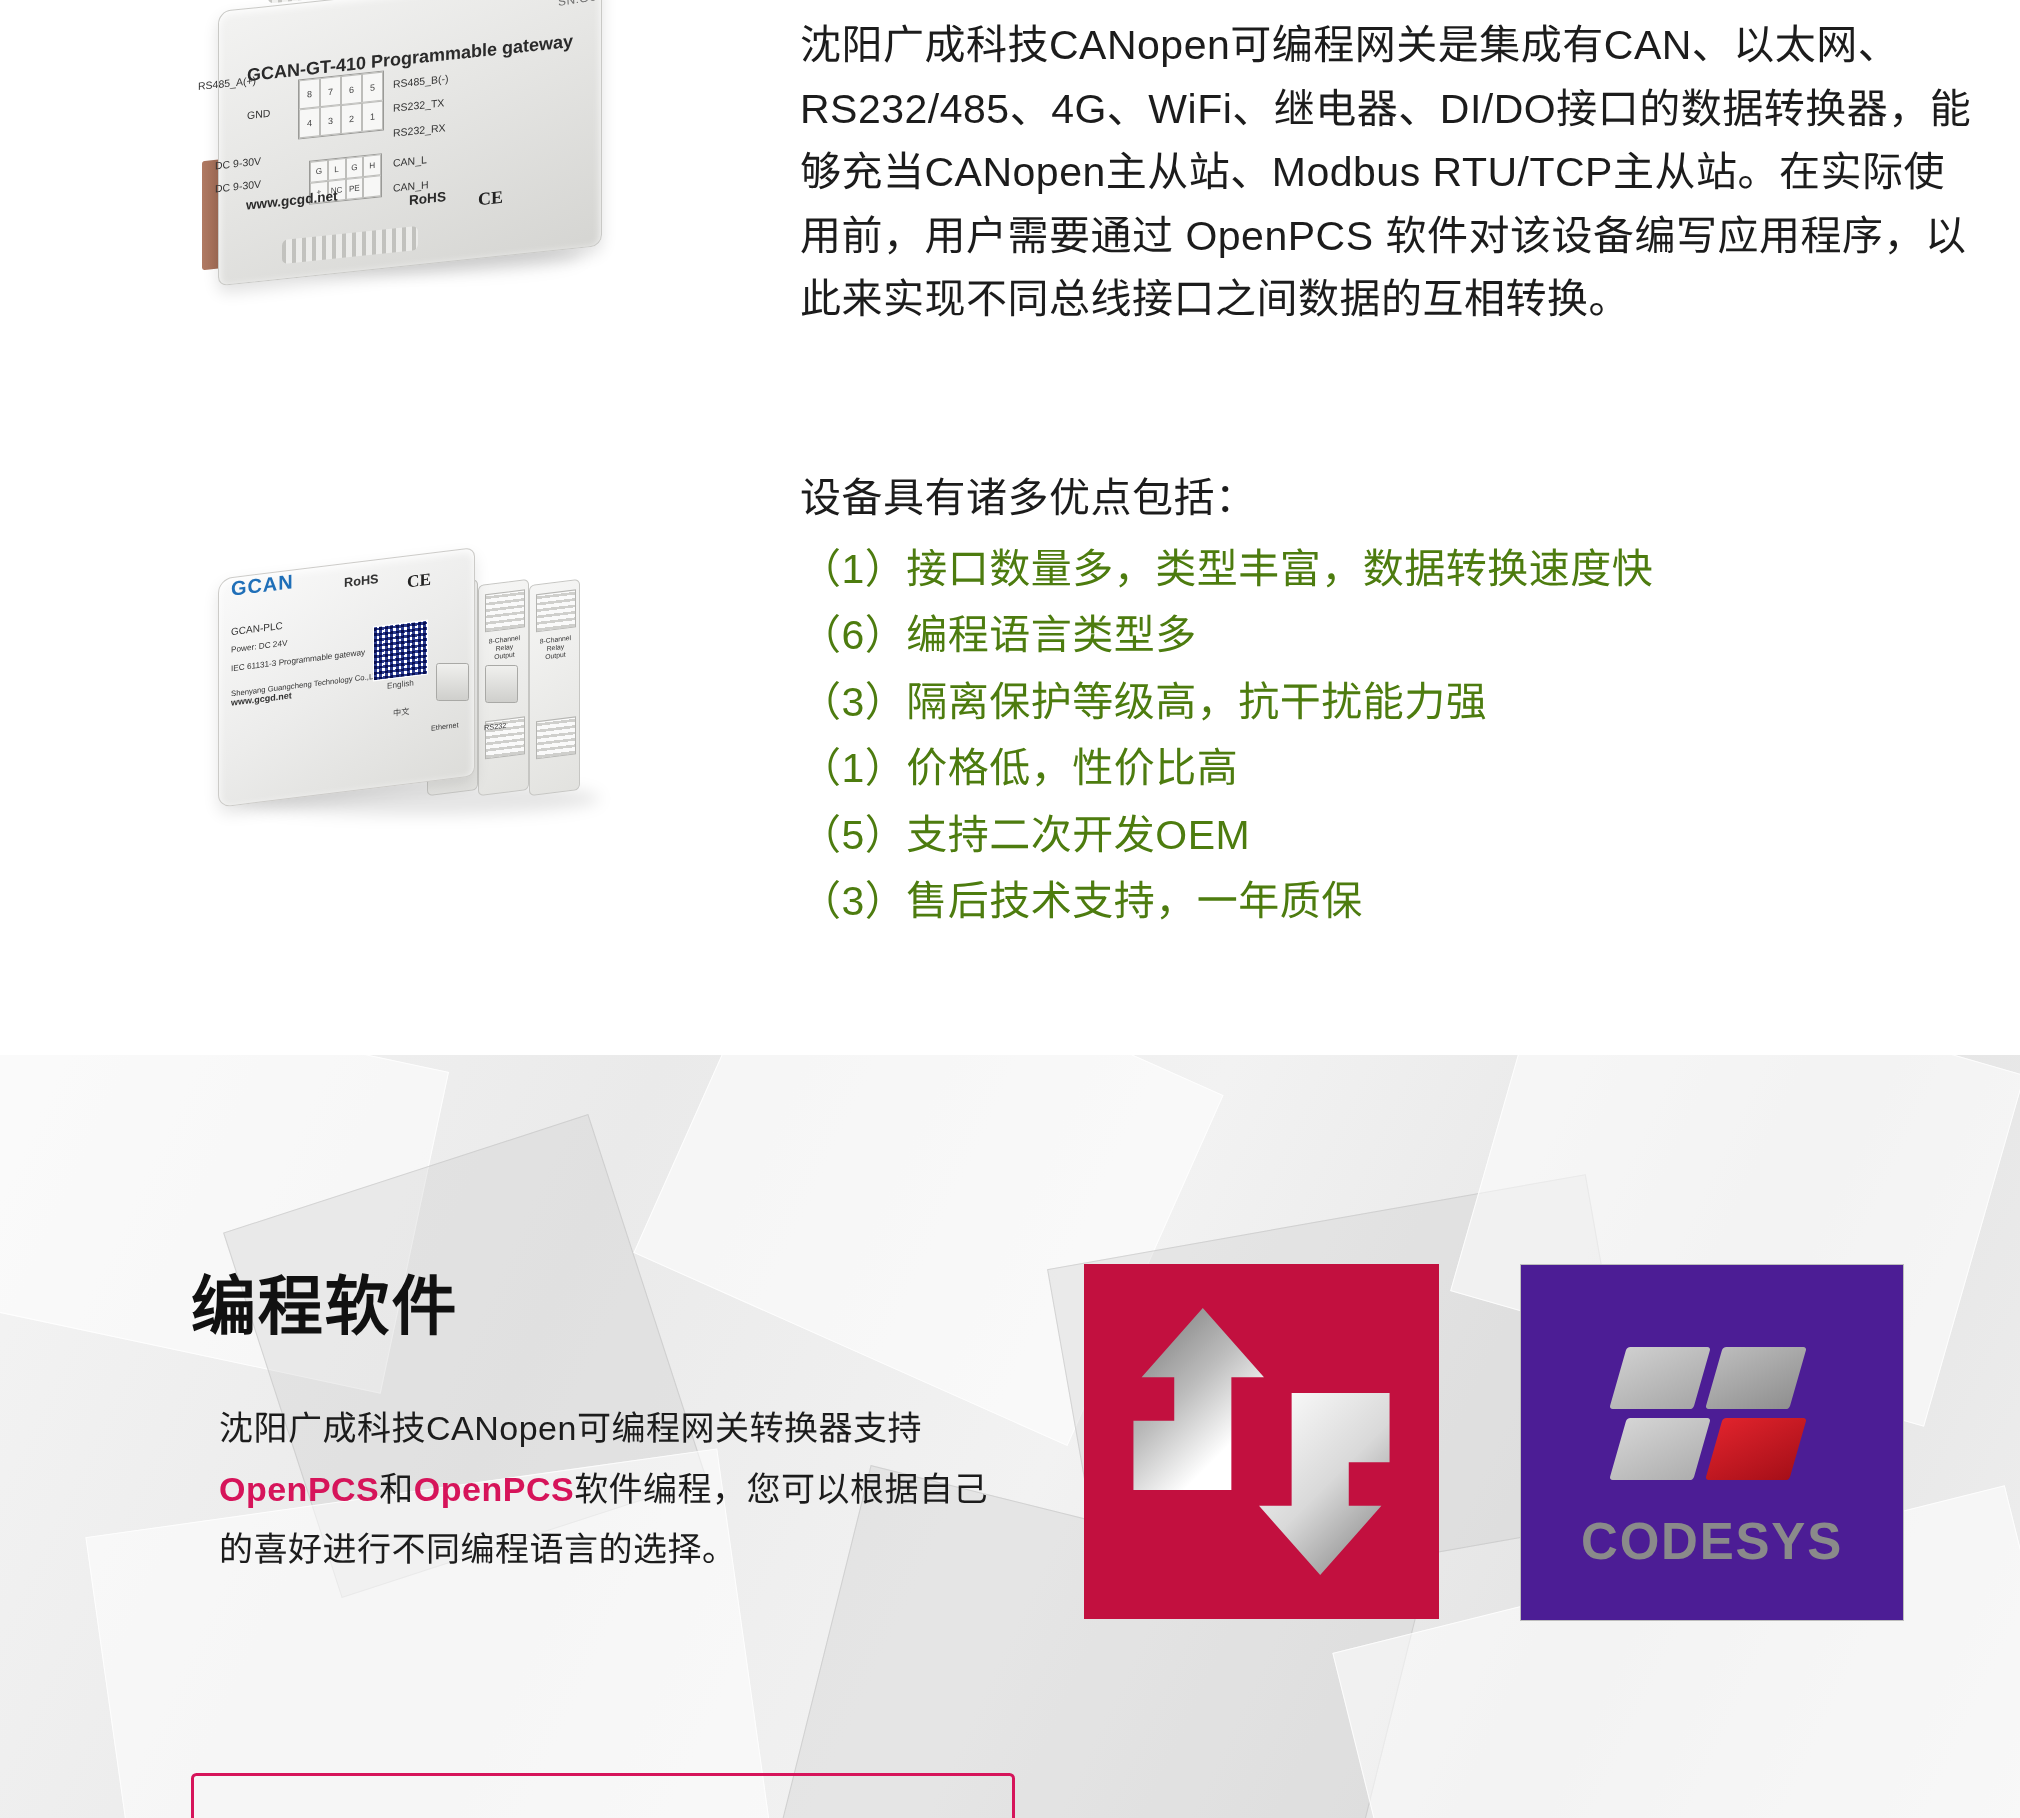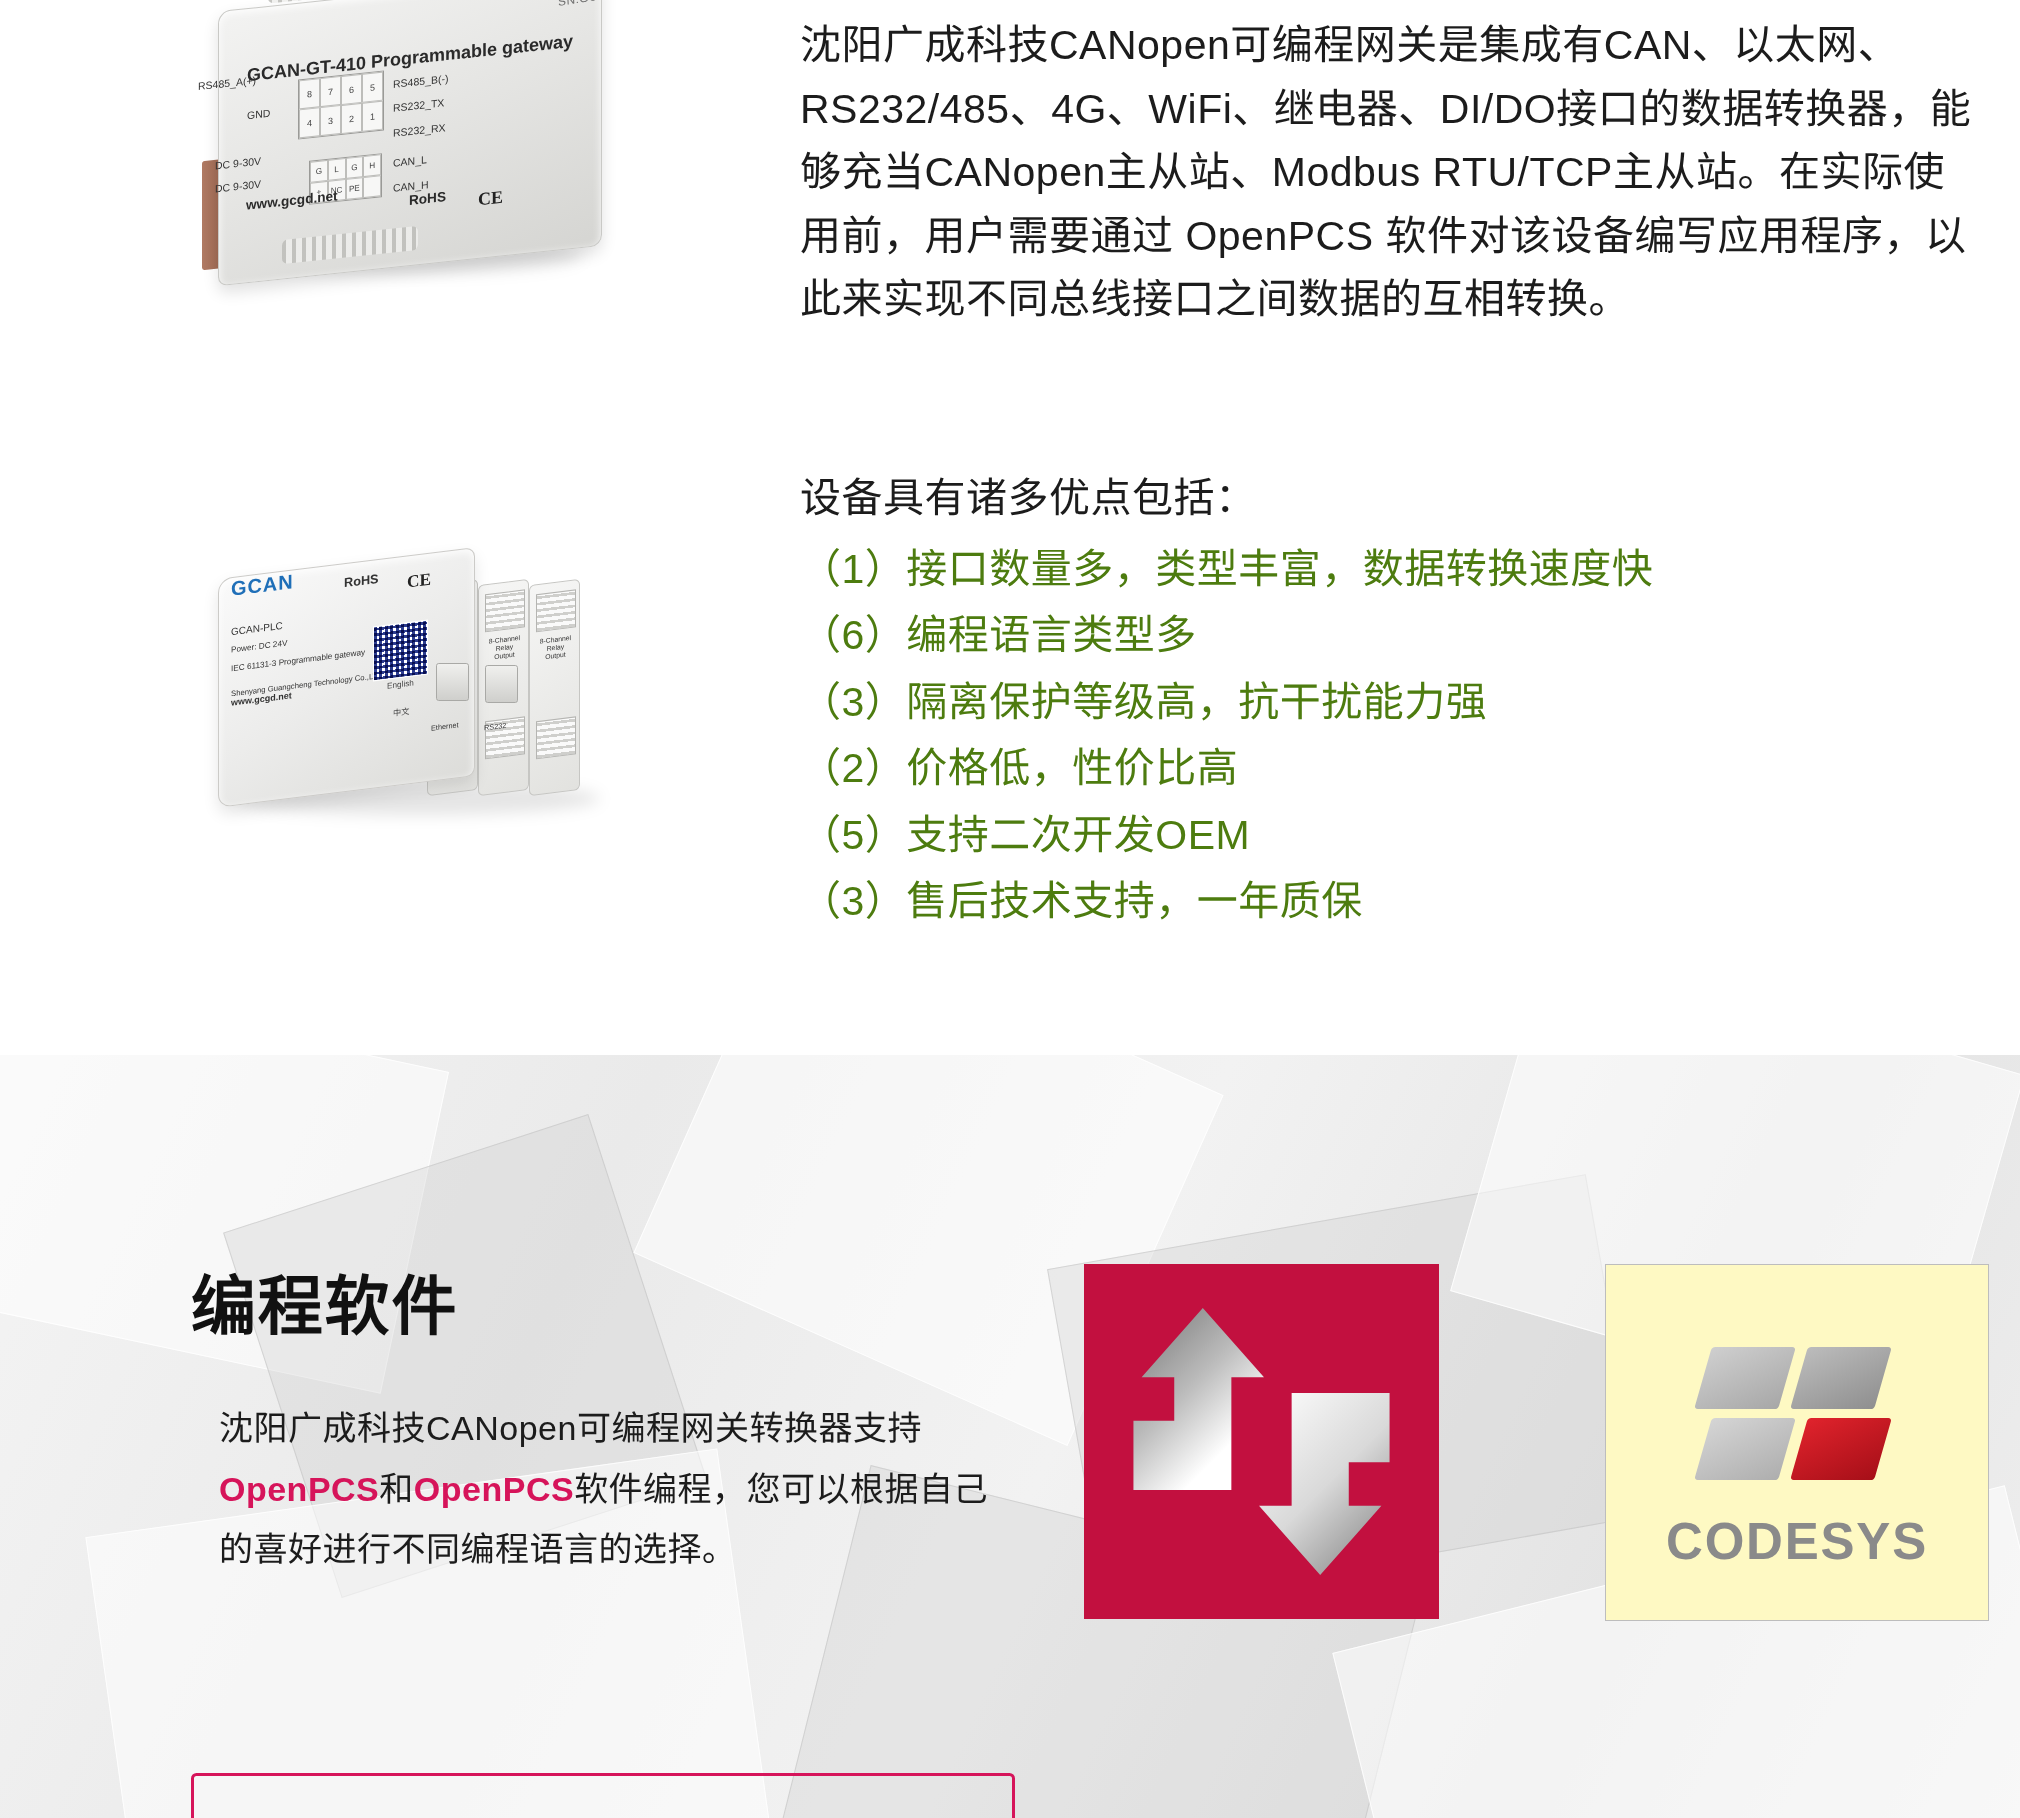--- a/index.html
+++ b/index.html
@@ -326,23 +326,23 @@
     position: absolute;
     right: 44px; bottom: 44px;
     width: 136px; height: 182px;
     background: linear-gradient(135deg, #ffffff 0%, #d9d9d9 50%, #7a7a7a 100%);
     clip-path: polygon(45% 100%, 0% 62%, 24% 62%, 24% 0%, 96% 0%, 96% 38%, 66% 38%, 66% 62%, 90% 62%);
   }
 
   
   .tile-codesys {
     position: absolute;
-    left: 1605px; top: 1264px;
+    left: 1520px; top: 1264px;
     width: 382px; height: 355px;
-    background: #fef9c3;
+    background: #4c1d95;
     border: 1.8px solid #bdbdbd;
   }
   .cds-cube {
     position: absolute;
     left: 50%; top: 80px;
     transform: translateX(-50%);
     width: 200px; height: 150px;
   }
   .cds-q {
     position: absolute;
@@ -465,21 +465,21 @@
   </div>
 
   <p class="intro">沈阳广成科技CANopen可编程网关是集成有CAN、以太网、RS232/485、4G、WiFi、继电器、DI/DO接口的数据转换器，能够充当CANopen主从站、Modbus RTU/TCP主从站。在实际使用前，用户需要通过 OpenPCS 软件对该设备编写应用程序，以此来实现不同总线接口之间数据的互相转换。</p>
 
   <div class="benefits-title">设备具有诸多优点包括：</div>
 
   <ul class="benefits-list">
     <li>（1）接口数量多，类型丰富，数据转换速度快</li>
     <li>（6）编程语言类型多</li>
     <li>（3）隔离保护等级高，抗干扰能力强</li>
-    <li>（2）价格低，性价比高</li>
+    <li>（1）价格低，性价比高</li>
     <li>（5）支持二次开发OEM</li>
     <li>（3）售后技术支持，一年质保</li>
   </ul>
 </div>
 
 <div class="section-bottom">
   <div class="poly" style="left:-55px; top:-36px; width:473px; height:327px; transform:rotate(12deg);"></div>
   <div class="poly dark" style="left:273px; top:109px; width:382px; height:382px; transform:rotate(-18deg);"></div>
   <div class="poly" style="left:691px; top:-73px; width:473px; height:382px; transform:rotate(24deg);"></div>
   <div class="poly dark" style="left:1073px; top:164px; width:545px; height:345px; transform:rotate(-10deg);"></div>

